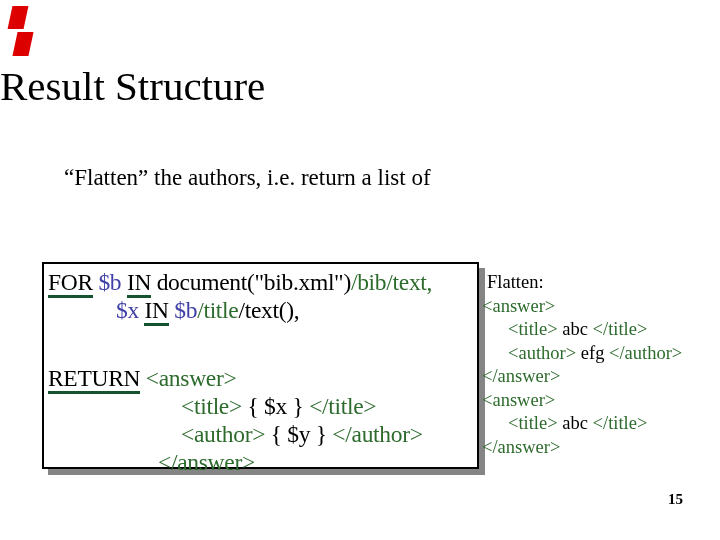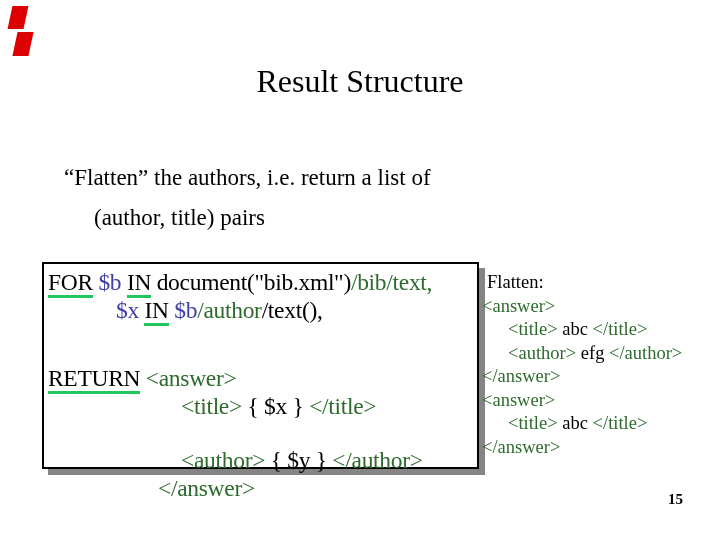--- a/index.html
+++ b/index.html
@@ -16,38 +16,38 @@
     color:#000;
   }
   .red-bar{
     position:absolute;width:16px;background:var(--accent-red);
     transform:skewX(-12deg);
   }
   .red-bar.one{left:10px;top:6px;height:23px;}
   .red-bar.two{left:15px;top:32px;height:24px;}
   .slide-title{
     position:absolute;left:0;right:0;top:62px;
-    text-align:center;font-size:32px;line-height:1.2;
+    font-size:41px;line-height:1.2;
     white-space:nowrap;
   }
   .body-text{
     position:absolute;left:64px;top:158px;
     font-size:23px;line-height:40px;
   }
   .body-line{white-space:nowrap;}
   .body-line.second{padding-left:30px;}
   .code-box{
     position:absolute;left:42px;top:262px;width:437px;height:207px;
     box-sizing:border-box;border:2px solid #000;background:#fff;
     box-shadow:6px 6px 0 var(--box-shadow);
     padding:4px 2px 3px 4px;
     font-size:23.5px;line-height:28px;letter-spacing:-0.3px;
   }
   .tline{white-space:nowrap;}
-  .tk-kw{color:#000;border-bottom:3px solid #22c55e;}
+  .tk-kw{color:#000;border-bottom:3px solid #14532d;}
   .tk-var{color:var(--variable);}
   .tk-tag{color:var(--xml-tag);}
   .tk-plain{color:#000;}
   .result-panel{
     position:absolute;left:482px;top:271px;width:238px;
     font-size:18.5px;line-height:23.5px;
   }
   .result-label{margin-left:5px;white-space:nowrap;}
   .page-number{
     position:absolute;left:668px;top:491px;font-size:15px;font-weight:bold;
@@ -56,30 +56,29 @@
 </head>
 <body>
 
 <div class="red-bar one"></div>
 <div class="red-bar two"></div>
 
 <div class="slide-title">Result Structure</div>
 
 <div class="body-text">
   <div class="body-line first">“Flatten” the authors, i.e. return a list of</div>
-  <div class="body-line second">(author, title) pairs</div>
 </div>
 
 <div class="code-box">
   <div>
       <div class="tline" style="padding-left: 0px;"><span class="tk-kw">FOR</span><span class="tk-plain"> </span><span class="tk-var">$b</span><span class="tk-plain"> </span><span class="tk-kw">IN</span><span class="tk-plain"> document("bib.xml")</span><span class="tk-tag">/bib/text,</span></div>
-      <div class="tline" style="padding-left: 68px;"><span class="tk-var">$x</span><span class="tk-plain"> </span><span class="tk-kw">IN</span><span class="tk-plain"> </span><span class="tk-var">$b</span><span class="tk-tag">/author</span><span class="tk-plain">/text(),</span></div>
+      <div class="tline" style="padding-left: 68px;"><span class="tk-var">$x</span><span class="tk-plain"> </span><span class="tk-kw">IN</span><span class="tk-plain"> </span><span class="tk-var">$b</span><span class="tk-tag">/title</span><span class="tk-plain">/text(),</span></div>
       <div class="tline" style="padding-left: 0px; margin-top: 40px;"><span class="tk-kw">RETURN</span><span class="tk-plain"> </span><span class="tk-tag">&lt;answer&gt;</span></div>
       <div class="tline" style="padding-left: 133px;"><span class="tk-tag">&lt;title&gt;</span><span class="tk-plain"> { $x } </span><span class="tk-tag">&lt;/title&gt;</span></div>
-      <div class="tline" style="padding-left: 133px; margin-top: 26px;"><span class="tk-tag">&lt;author&gt;</span><span class="tk-plain"> { $y } </span><span class="tk-tag">&lt;/author&gt;</span></div>
+      <div class="tline" style="padding-left: 133px;"><span class="tk-tag">&lt;author&gt;</span><span class="tk-plain"> { $y } </span><span class="tk-tag">&lt;/author&gt;</span></div>
       <div class="tline" style="padding-left: 110px;"><span class="tk-tag">&lt;/answer&gt;</span></div>
     </div>
 </div>
 
 <div class="result-panel">
   <div class="result-label">Flatten:</div>
   <div>
       <div class="tline" style="padding-left: 0px;"><span class="tk-tag">&lt;answer&gt;</span></div>
       <div class="tline" style="padding-left: 26px;"><span class="tk-tag">&lt;title&gt;</span><span class="tk-plain"> abc </span><span class="tk-tag">&lt;/title&gt;</span></div>
       <div class="tline" style="padding-left: 26px;"><span class="tk-tag">&lt;author&gt;</span><span class="tk-plain"> efg </span><span class="tk-tag">&lt;/author&gt;</span></div>

